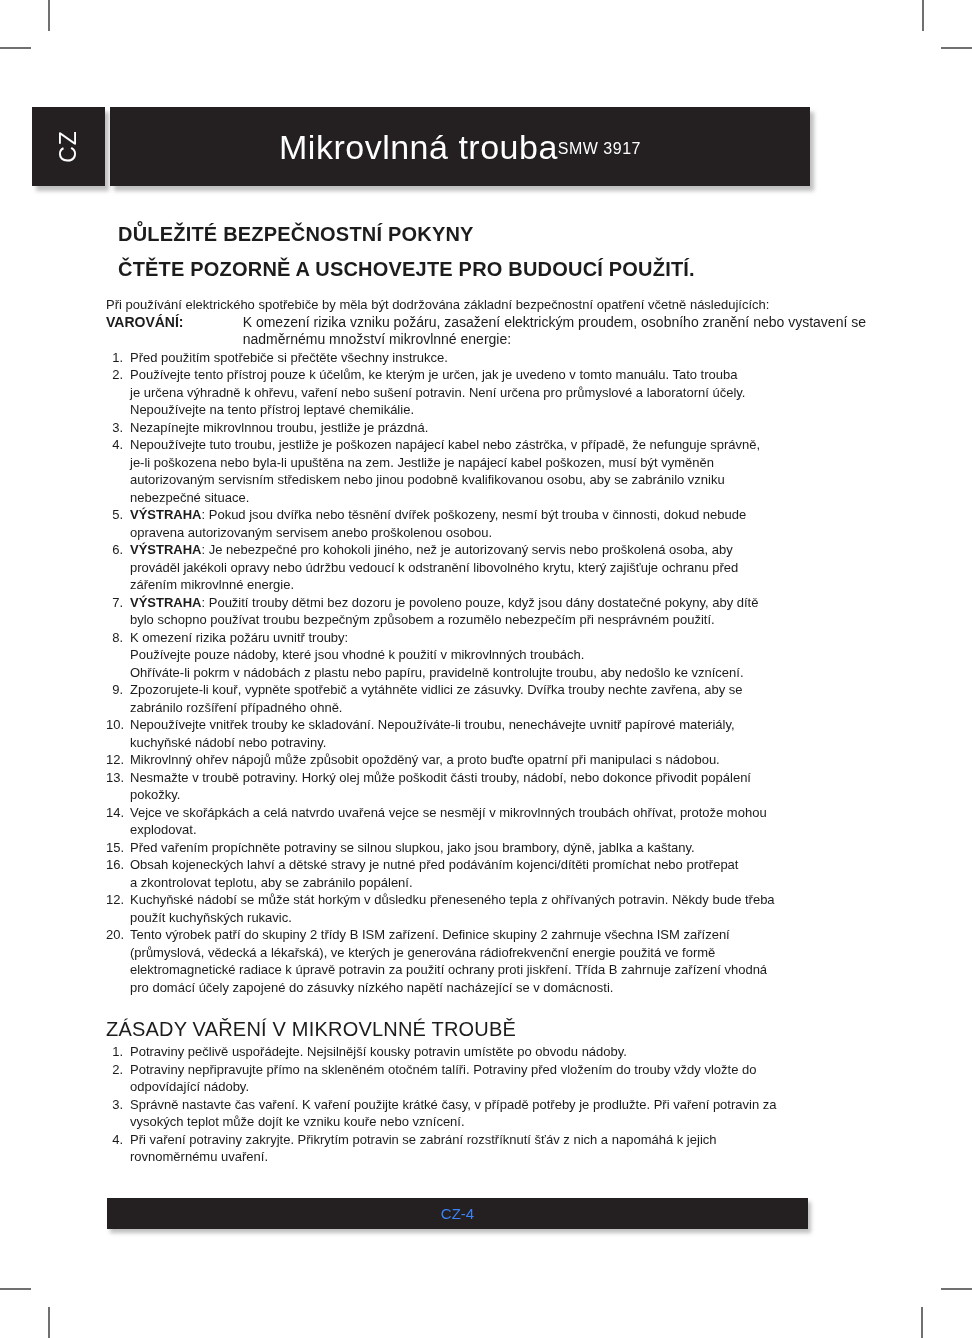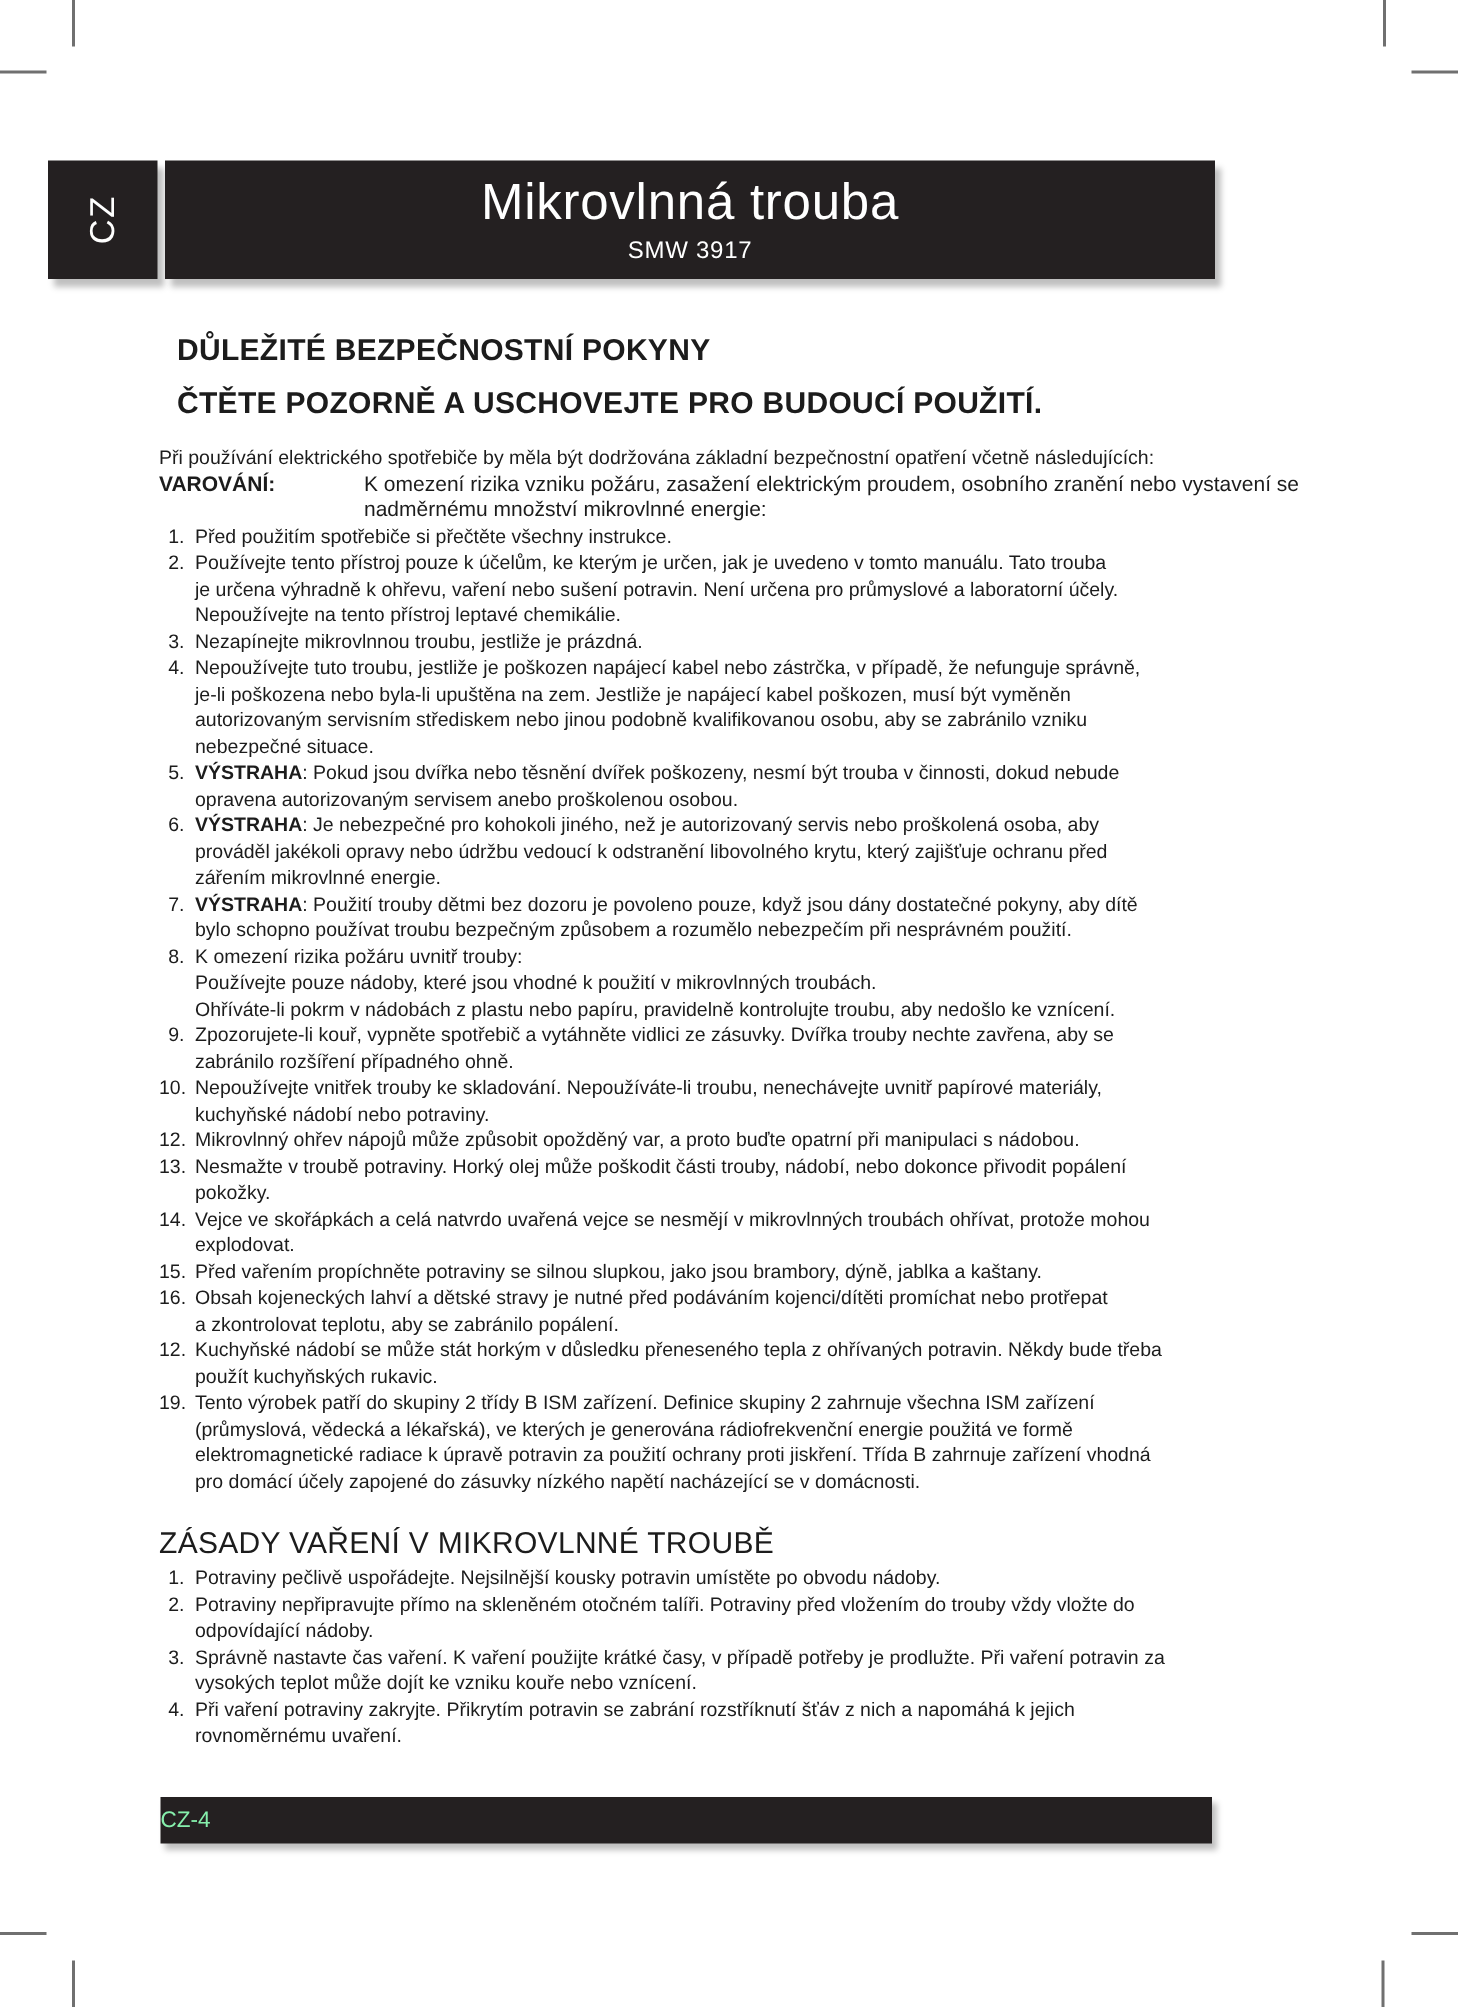--- a/index.html
+++ b/index.html
@@ -16,21 +16,21 @@
     position:absolute;left:32px;top:107px;width:73px;height:79px;
     background:#242021;box-shadow:4px 5px 4px rgba(0,0,0,.25);
     display:flex;align-items:center;justify-content:center;
   }
   .lang-tab span{
     color:#fff;font-size:23px;letter-spacing:1px;transform:rotate(-90deg);
   }
   .title-bar{
     position:absolute;left:110px;top:107px;width:700px;height:79px;
     background:#242021;box-shadow:4px 5px 4px rgba(0,0,0,.25);
-    display:flex;flex-direction:column;align-items:center;justify-content:center;
+    display:flex;flex-direction:row;align-items:center;justify-content:center;
     color:#fff;
   }
   .title-bar .main-title{font-size:34px;line-height:38px;font-weight:400;letter-spacing:.5px;}
   .title-bar .model{font-size:16px;line-height:20px;font-weight:400;letter-spacing:.5px;margin-top:4px;}
   
   .content{position:absolute;left:106px;top:211px;width:760px;}
   .h1{font-size:20px;line-height:23px;font-weight:700;letter-spacing:.2px;margin:12px;}
   .intro{font-size:13px;line-height:17.5px;margin-top:15px;}
   .warning{display:flex;font-size:14px;line-height:17.5px;justify-content:space-between;}
   .warning b{white-space:pre;font-weight:700;}
@@ -38,22 +38,22 @@
   ol.plist{list-style:none;margin:0;padding:0;font-size:13px;line-height:17.5px;}
   ol.plist li{display:flex;}
   ol.plist .num{width:17px;flex:0 0 17px;text-align:right;margin-right:7px;}
   ol.plist .txt{flex:1;white-space:pre-line;}
   ol.plist .txt b{font-weight:700;}
   .h2{font-size:20px;line-height:23px;font-weight:400;letter-spacing:.2px;margin:22px 0 2px 0;}
   
   .footer-bar{
     position:absolute;left:107px;top:1198px;width:701px;height:31px;
     background:#242021;box-shadow:3px 4px 4px rgba(0,0,0,.25);
-    display:flex;align-items:center;
-    color:#86efac;font-size:15px;
+    display:flex;align-items:center;justify-content:center;
+    color:#3b82f6;font-size:15px;
   }
 </style>
 </head>
 <body>
 
 <div class="crop v" style="left:48px;top:0;"></div>
 <div class="crop h" style="left:0;top:47px;"></div>
 <div class="crop v" style="left:922px;top:0;"></div>
 <div class="crop h" style="left:941px;top:47px;"></div>
 <div class="crop h" style="left:0;top:1288px;"></div>
@@ -176,21 +176,21 @@
 a zkontrolovat teplotu, aby se zabránilo popálení.</span></span>
       </li>
 
       <li>
         <span class="num">12.</span>
         <span class="txt"><b></b><span>Kuchyňské nádobí se může stát horkým v důsledku přeneseného tepla z ohřívaných potravin. Někdy bude třeba
 použít kuchyňských rukavic.</span></span>
       </li>
 
       <li>
-        <span class="num">19.</span>
+        <span class="num">20.</span>
         <span class="txt"><b></b><span>Tento výrobek patří do skupiny 2 třídy B ISM zařízení. Definice skupiny 2 zahrnuje všechna ISM zařízení
 (průmyslová, vědecká a lékařská), ve kterých je generována rádiofrekvenční energie použitá ve formě
 elektromagnetické radiace k úpravě potravin za použití ochrany proti jiskření. Třída B zahrnuje zařízení vhodná
 pro domácí účely zapojené do zásuvky nízkého napětí nacházející se v domácnosti.</span></span>
       </li>
     </ol>
 
   <h2 class="h2">ZÁSADY VAŘENÍ V MIKROVLNNÉ TROUBĚ</h2>
 
   <ol class="plist">

